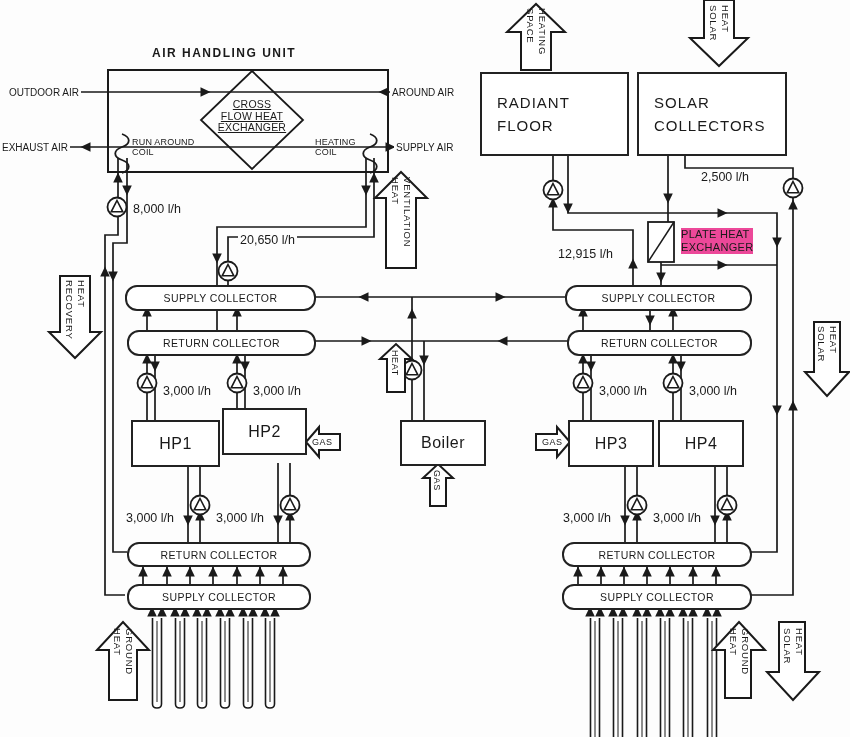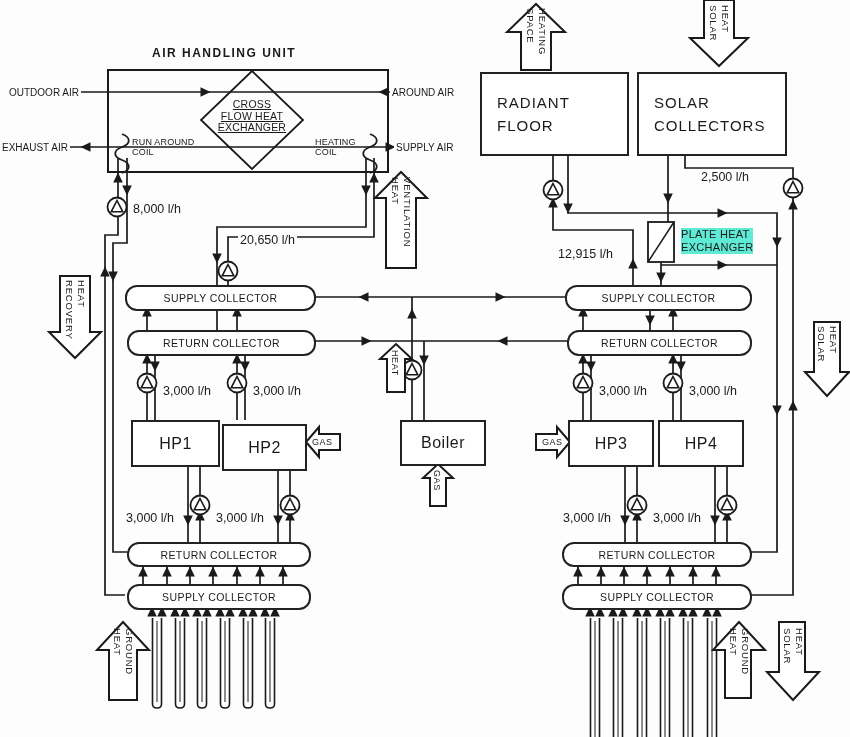--- a/index.html
+++ b/index.html
@@ -15,21 +15,21 @@
   .bigbox-text{display:flex;flex-direction:column;justify-content:center;height:100%;
         padding-left:15px;font-size:15px;letter-spacing:1px;line-height:23px;}
   .hp{display:flex;align-items:center;justify-content:center;font-size:16px;letter-spacing:.5px;}
   .vwords{position:absolute;display:flex;flex-direction:row;gap:1px;justify-content:center;}
   .vwords span{writing-mode:vertical-lr;text-orientation:mixed;font-size:9.5px;letter-spacing:.8px;line-height:11px;}
   .vword1{position:absolute;writing-mode:vertical-lr;text-orientation:mixed;font-size:9px;letter-spacing:.6px;}
   .gas-h{position:absolute;font-size:9px;letter-spacing:.5px;}
   .ahu-title{position:absolute;font-size:12px;font-weight:600;letter-spacing:1.5px;}
   .diamond-text{position:absolute;text-align:center;font-size:10.5px;line-height:11.5px;letter-spacing:.2px;text-decoration:underline;}
   .coil-lbl{position:absolute;font-size:9px;line-height:10px;letter-spacing:.2px;}
-  .phe-lbl{position:absolute;font-size:11px;line-height:13px;letter-spacing:.3px;background:#5eead4;}
+  .phe-lbl{position:absolute;font-size:11px;line-height:13px;letter-spacing:.3px;background:#ec4899;}
 </style>
 </head>
 <body>
 
 <div class="stage">
 
 <svg width="850" height="737" viewBox="0 0 850 737">
   <defs>
     <path id="arr" d="M0,-5.5 L4.8,4.5 L-4.8,4.5 Z" fill="#1a1a1a"></path>
     <g id="pump">
@@ -260,21 +260,21 @@
       </div>
 </div>
 <div class="unitbox" style="left:637px;top:72px;width:146px;height:80px;">
   <div class="bigbox-text">
         <span>SOLAR</span>
         <span>COLLECTORS</span>
       </div>
 </div>
 
 <div class="unitbox hp" style="left:131px;top:420px;width:85px;height:43px;">HP1</div>
-<div class="unitbox hp" style="left:222px;top:424px;width:81px;height:43px;">HP2</div>
+<div class="unitbox hp" style="left:222px;top:408px;width:81px;height:43px;">HP2</div>
 <div class="unitbox hp" style="left:568px;top:420px;width:82px;height:43px;">HP3</div>
 <div class="unitbox hp" style="left:658px;top:420px;width:82px;height:43px;">HP4</div>
 <div class="unitbox hp" style="left:400px;top:420px;width:82px;height:42px;">Boiler</div>
 
 <div class="phe-lbl" style="left:681px;top:228px;">
   <div>PLATE HEAT</div>
       <div>EXCHANGER</div>
 </div>
 
 <div class="pill" style="left:125px;top:285px;width:187px;height:22px;">SUPPLY COLLECTOR</div>

